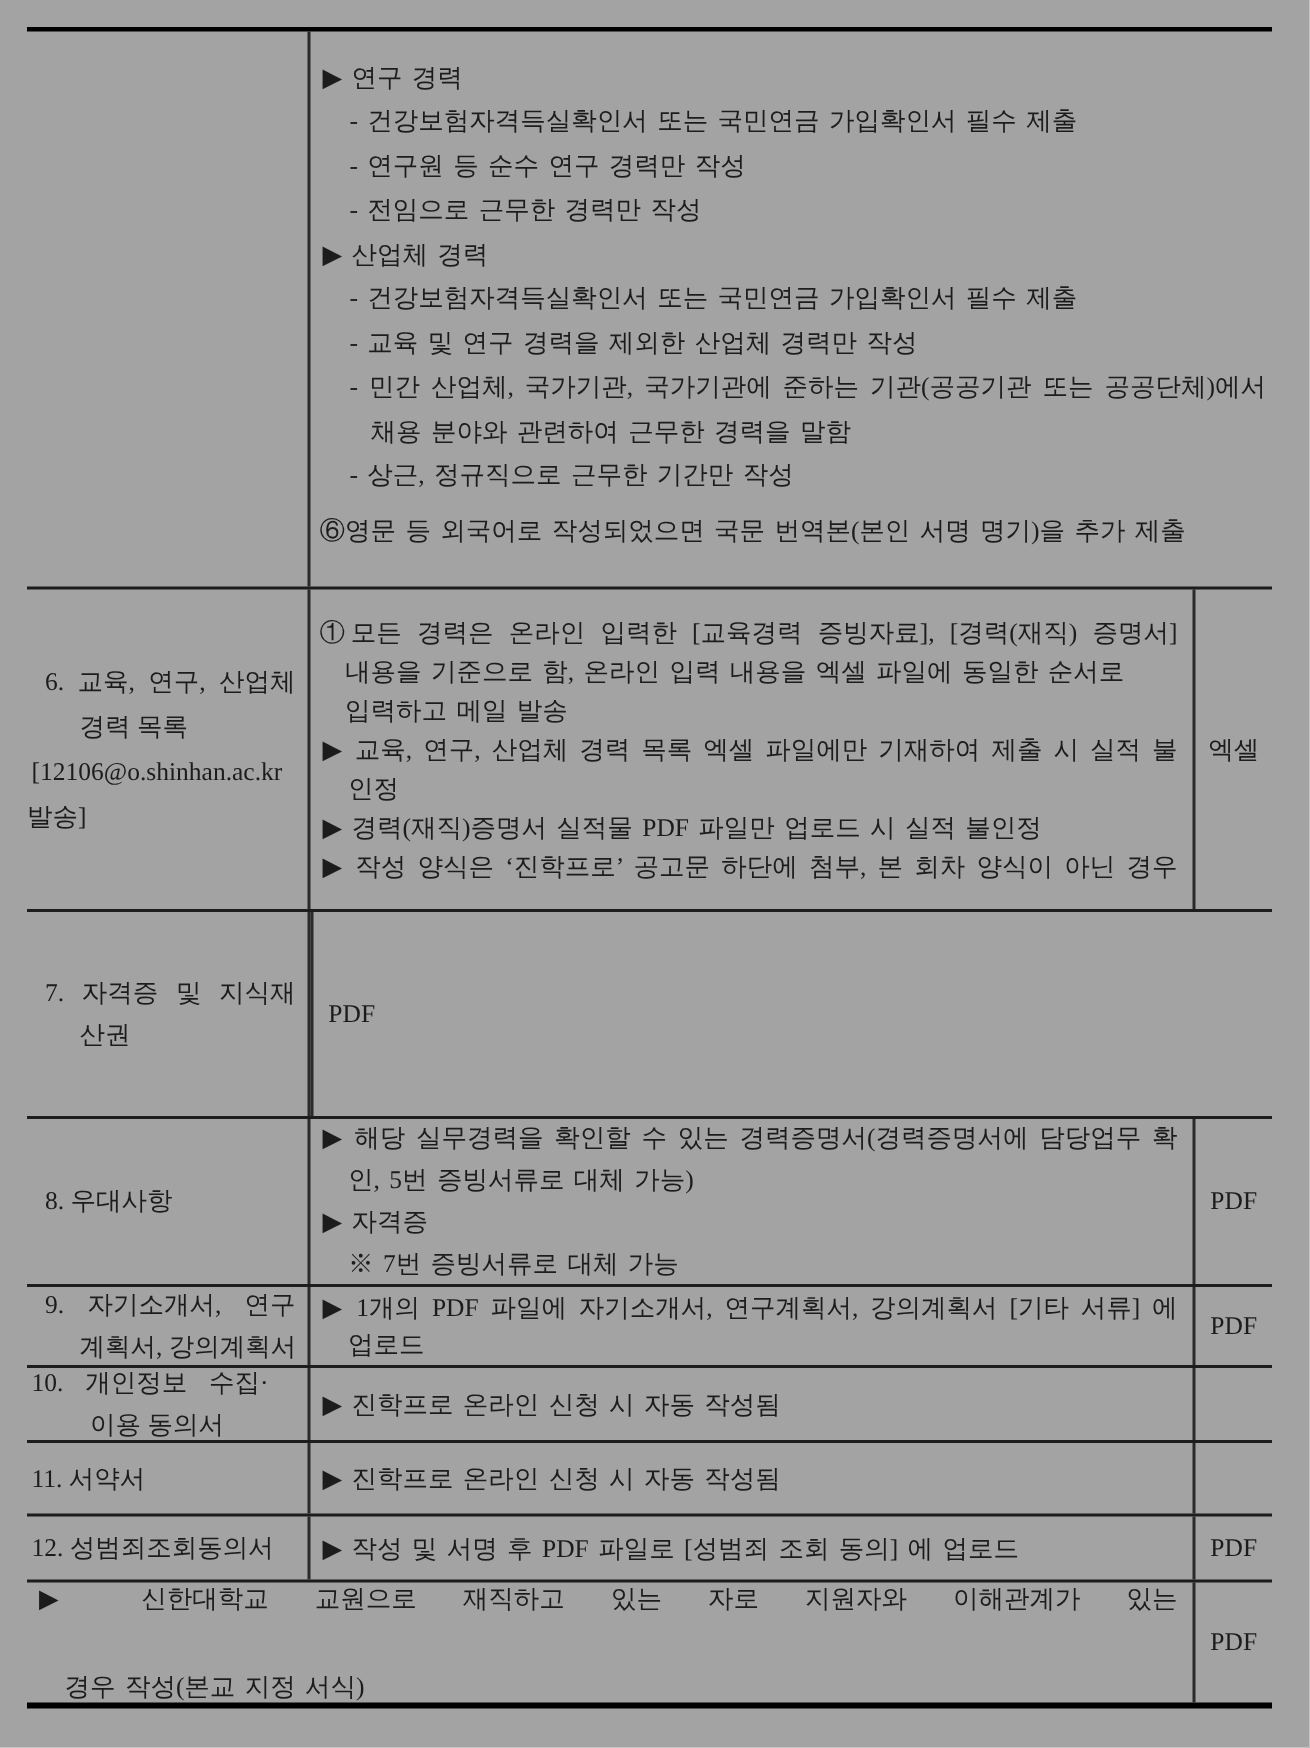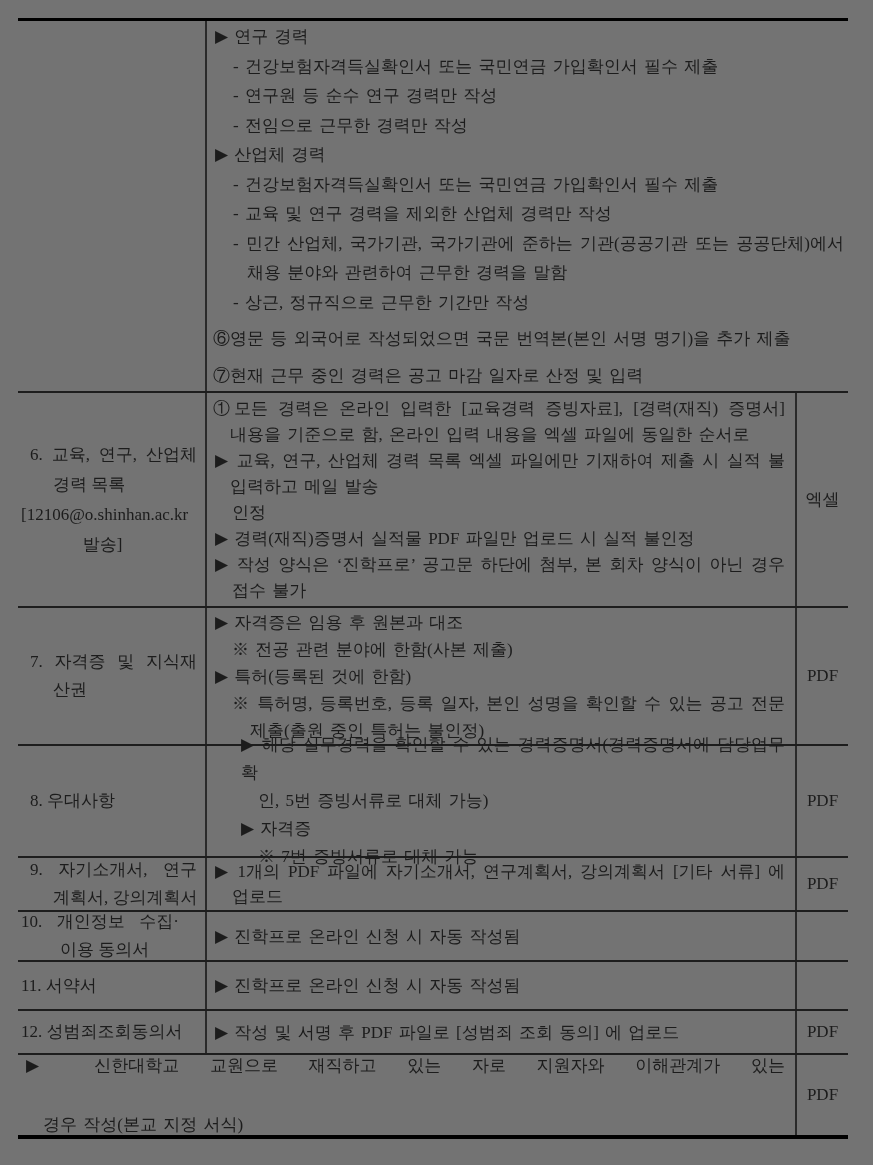--- a/index.html
+++ b/index.html
@@ -2,21 +2,21 @@
 <html><head>
 <meta charset="utf-8">
 <style>
   html,body{margin:0;padding:0;}
   body{
     width:873px;height:1165px;background:#ffffff;
     font-family:"Liberation Serif","DejaVu Serif",serif;
     color:#1c1c1c;
     -webkit-font-smoothing:antialiased;
   }
-  .page{position:relative;width:873px;height:1165px;background:#737373;overflow:hidden;}
+  .page{position:relative;width:873px;height:1165px;background:#a3a3a3;overflow:hidden;}
   .tbl{
     position:absolute;left:18px;top:18px;width:830px;
     border-top:3px solid #000;
     border-bottom:4px solid #000;
   }
   .row{display:flex;box-sizing:border-box;border-bottom:2px solid #1d1d1d;}
   .row:last-child{border-bottom:none;}
   .c-label{
     box-sizing:border-box;width:189px;border-right:2px solid #2a2a2a;
     display:flex;flex-direction:column;justify-content:center;
@@ -30,21 +30,21 @@
   }
   .c-file{
     box-sizing:border-box;width:53px;border-left:2px solid #2a2a2a;
     display:flex;align-items:center;justify-content:center;
     font-size:17px;
   }
   
   .rcont{height:372px;}
   .r6{height:215px;}  .r6 .c-content{line-height:26px;}
   .r7{height:138px;}  .r7 .c-content{line-height:27px;}
-  .r8{height:112px;}  .r8 .c-content{line-height:28px;padding-left:26px;}
+  .r8{height:112px;}  .r8 .c-content{line-height:28px;}
   .r9{height:54px;}   .r9 .c-content{line-height:25px;}
   .r10{height:50px;}
   .r11{height:49px;}
   .r12{height:44px;}
   .r13{height:80px;}  .r13 .c-content{line-height:27px;gap:32px;}
   .rcont .c-content{line-height:29.5px;}
   
   .ln{white-space:nowrap;}
   .n{padding-left:6px;}   
   .nw{padding-left:23px;} 
@@ -55,21 +55,21 @@
   .x{padding-left:25px;}  
   .xw{padding-left:43px;} 
   .j{white-space:normal;word-break:keep-all;text-align:justify;text-align-last:justify;padding-right:10px;}
   .rcont .j{padding-right:4px;}
   .sp{height:7px;}
   
   .pl1{padding-left:3px;}
   .pl2{padding-left:12px;}
   .pl3{padding-left:35px;}
   .pl4{padding-left:42px;}
-  .ctr{text-align:center;padding-right:18px;}
+  .ctr{padding-right:18px;}
   .jl{white-space:normal;word-break:keep-all;text-align:justify;text-align-last:justify;padding-right:8px;}
   .jl2{white-space:normal;word-break:keep-all;text-align:justify;text-align-last:justify;padding-right:26px;}
 </style>
 </head>
 <body>
 
 <div class="page">
   <div class="tbl">
 
     <div class="row rcont">
@@ -81,57 +81,48 @@
         <div class="ln d">- 전임으로 근무한 경력만 작성</div>
         <div class="ln b">▶ 산업체 경력</div>
         <div class="ln d">- 건강보험자격득실확인서 또는 국민연금 가입확인서 필수 제출</div>
         <div class="ln d">- 교육 및 연구 경력을 제외한 산업체 경력만 작성</div>
         <div class="ln d j">- 민간 산업체, 국가기관, 국가기관에 준하는 기관(공공기관 또는 공공단체)에서</div>
         <div class="ln dw">채용 분야와 관련하여 근무한 경력을 말함</div>
         <div class="ln d">- 상근, 정규직으로 근무한 기간만 작성</div>
         <div class="sp"></div>
         <div class="ln n">⑥영문 등 외국어로 작성되었으면 국문 번역본(본인 서명 명기)을 추가 제출</div>
         <div class="sp"></div>
-        <div class="ln n">⑦현재 근무 중인 경력은 공고 마감 일자로 산정 및 입력</div>
       </div>
     </div>
 
     <div class="row r6">
       <div class="c-label">
         <div class="ln pl2 jl">6. 교육, 연구, 산업체</div>
         <div class="ln pl3">경력 목록</div>
         <div class="ln pl1">[12106@o.shinhan.ac.kr</div>
         <div class="ln ctr">발송]</div>
       </div>
       <div class="c-content">
         <div class="ln n j">①모든 경력은 온라인 입력한 [교육경력 증빙자료], [경력(재직) 증명서]</div>
         <div class="ln nw">내용을 기준으로 함, 온라인 입력 내용을 엑셀 파일에 동일한 순서로</div>
+        <div class="ln nw">입력하고 메일 발송</div>
         <div class="ln b j">▶ 교육, 연구, 산업체 경력 목록 엑셀 파일에만 기재하여 제출 시 실적 불</div>
-        <div class="ln nw">입력하고 메일 발송</div>
         <div class="ln bw">인정</div>
         <div class="ln b">▶ 경력(재직)증명서 실적물 PDF 파일만 업로드 시 실적 불인정</div>
         <div class="ln b j">▶ 작성 양식은 ‘진학프로’ 공고문 하단에 첨부, 본 회차 양식이 아닌 경우</div>
-        <div class="ln bw">접수 불가</div>
       </div>
       <div class="c-file">
         <span>엑셀</span>
       </div>
     </div>
 
     <div class="row r7">
       <div class="c-label">
         <div class="ln pl2 jl">7. 자격증 및 지식재</div>
         <div class="ln pl3">산권</div>
-      </div>
-      <div class="c-content">
-        <div class="ln b">▶ 자격증은 임용 후 원본과 대조</div>
-        <div class="ln x">※ 전공 관련 분야에 한함(사본 제출)</div>
-        <div class="ln b">▶ 특허(등록된 것에 한함)</div>
-        <div class="ln x j">※ 특허명, 등록번호, 등록 일자, 본인 성명을 확인할 수 있는 공고 전문</div>
-        <div class="ln xw">제출(출원 중인 특허는 불인정)</div>
       </div>
       <div class="c-file">
         <span>PDF</span>
       </div>
     </div>
 
     <div class="row r8">
       <div class="c-label">
         <div class="ln pl2">8. 우대사항</div>
       </div>

